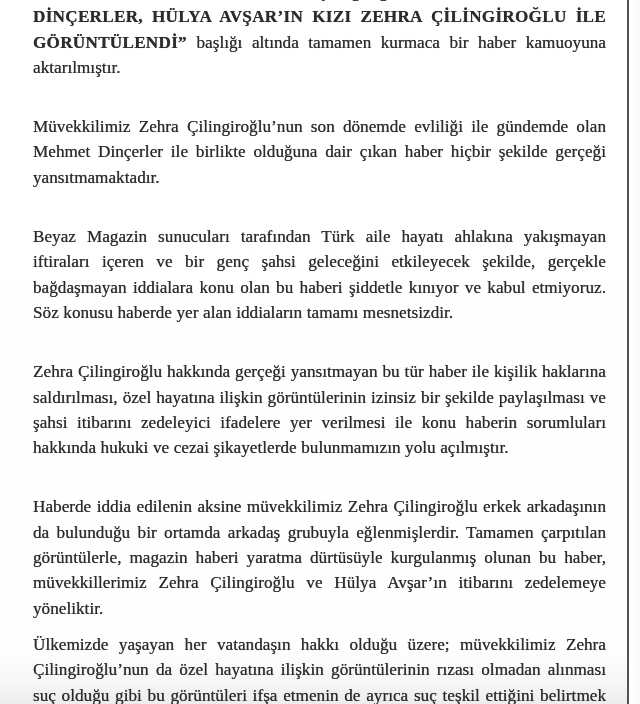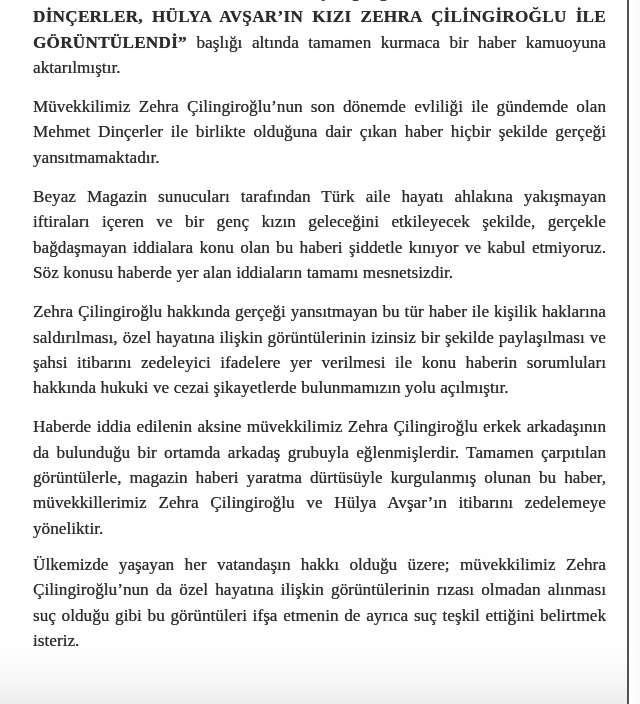--- a/index.html
+++ b/index.html
@@ -73,21 +73,21 @@
   
   #document-body p.para {
     text-shadow:
       0 0 .65px rgba(40,40,40,.55),
       .35px 0 .7px rgba(70,70,70,.33),
       0 .3px .7px rgba(70,70,70,.30);
     opacity: .93;
   }
 
   p.para + p.para {
-    margin-top: 14px;
+    margin-top: 34px;
   }
 
   
   #para-headline-block {
     margin-top: -21px;
   }
 
   .bold-headline {
     font-weight: bold;
     letter-spacing: .3px;
@@ -101,21 +101,21 @@
 <body>
 
 <div id="scan-page">
 
   <div id="document-body">
 
     <p class="para" id="para-headline-block"><span>tarafından müvekkilimiz Zehra Çilingiroğlu hakkında “</span><span class="bold-headline">MEHMET DİNÇERLER, HÜLYA AVŞAR’IN KIZI ZEHRA ÇİLİNGİROĞLU İLE GÖRÜNTÜLENDİ”</span><span> başlığı altında tamamen kurmaca bir haber kamuoyuna aktarılmıştır.</span></p>
 
     <p class="para" id="para-2">Müvekkilimiz Zehra Çilingiroğlu’nun son dönemde evliliği ile gündemde olan Mehmet Dinçerler ile birlikte olduğuna dair çıkan haber hiçbir şekilde gerçeği yansıtmamaktadır.</p>
 
-    <p class="para" id="para-3">Beyaz Magazin sunucuları tarafından Türk aile hayatı ahlakına yakışmayan iftiraları içeren ve bir genç kızın geleceğini etkileyecek şekilde, gerçekle bağdaşmayan iddialara konu olan bu haberi şiddetle kınıyor ve kabul etmiyoruz. Söz konusu haberde yer alan iddiaların tamamı mesnetsizdir.</p>
+    <p class="para" id="para-3">Beyaz Magazin sunucuları tarafından Türk aile hayatı ahlakına yakışmayan iftiraları içeren ve bir genç şahsi geleceğini etkileyecek şekilde, gerçekle bağdaşmayan iddialara konu olan bu haberi şiddetle kınıyor ve kabul etmiyoruz. Söz konusu haberde yer alan iddiaların tamamı mesnetsizdir.</p>
 
     <p class="para" id="para-5">Zehra Çilingiroğlu hakkında gerçeği yansıtmayan bu tür haber ile kişilik haklarına saldırılması, özel hayatına ilişkin görüntülerinin izinsiz bir şekilde paylaşılması ve şahsi itibarını zedeleyici ifadelere yer verilmesi ile konu haberin sorumluları hakkında hukuki ve cezai şikayetlerde bulunmamızın yolu açılmıştır.</p>
 
     <p class="para" id="para-4">Haberde iddia edilenin aksine müvekkilimiz Zehra Çilingiroğlu erkek arkadaşının da bulunduğu bir ortamda arkadaş grubuyla eğlenmişlerdir. Tamamen çarpıtılan görüntülerle, magazin haberi yaratma dürtüsüyle kurgulanmış olunan bu haber, müvekkillerimiz Zehra Çilingiroğlu ve Hülya Avşar’ın itibarını zedelemeye yöneliktir.</p>
 
     <p class="para" id="para-closing">Ülkemizde yaşayan her vatandaşın hakkı olduğu üzere; müvekkilimiz Zehra Çilingiroğlu’nun da özel hayatına ilişkin görüntülerinin rızası olmadan alınması suç olduğu gibi bu görüntüleri ifşa etmenin de ayrıca suç teşkil ettiğini belirtmek isteriz.</p>
 
   </div>
 
   <div id="page-edge-line"></div>

